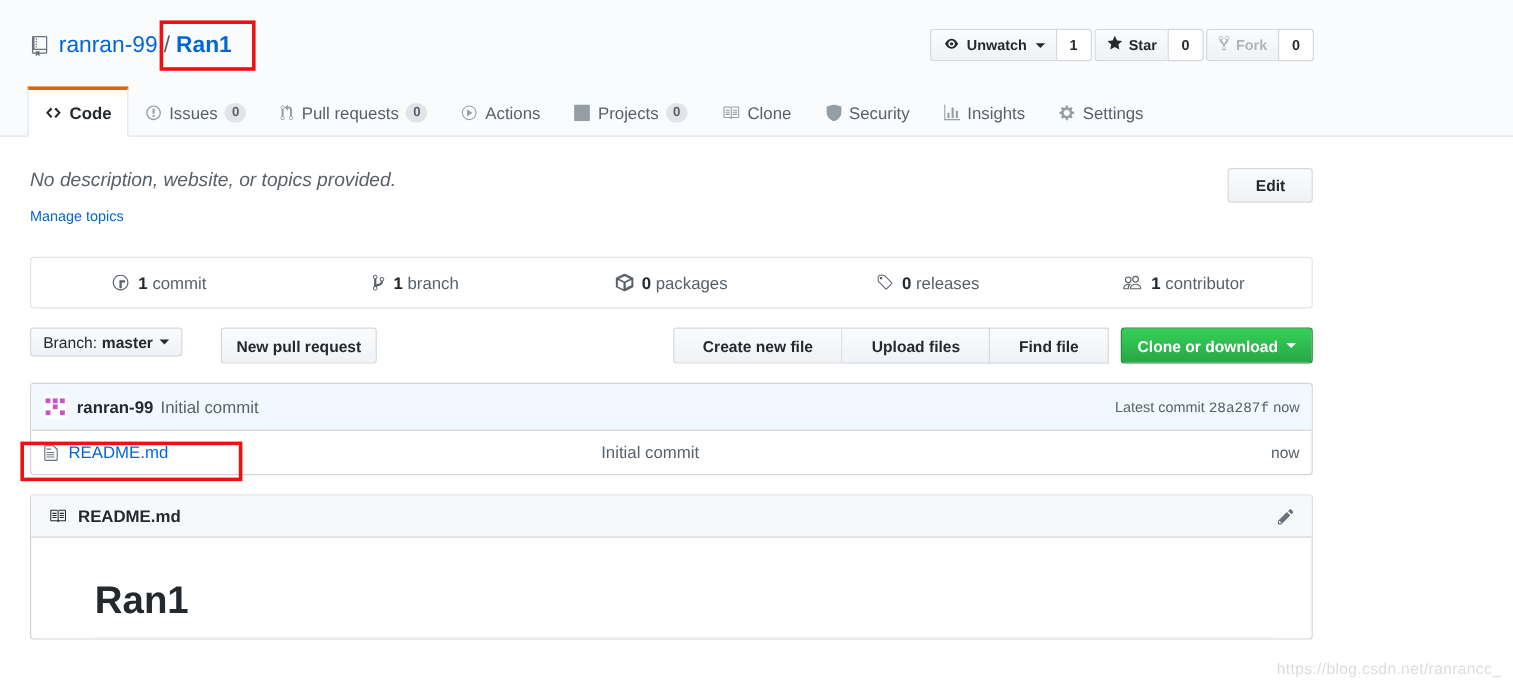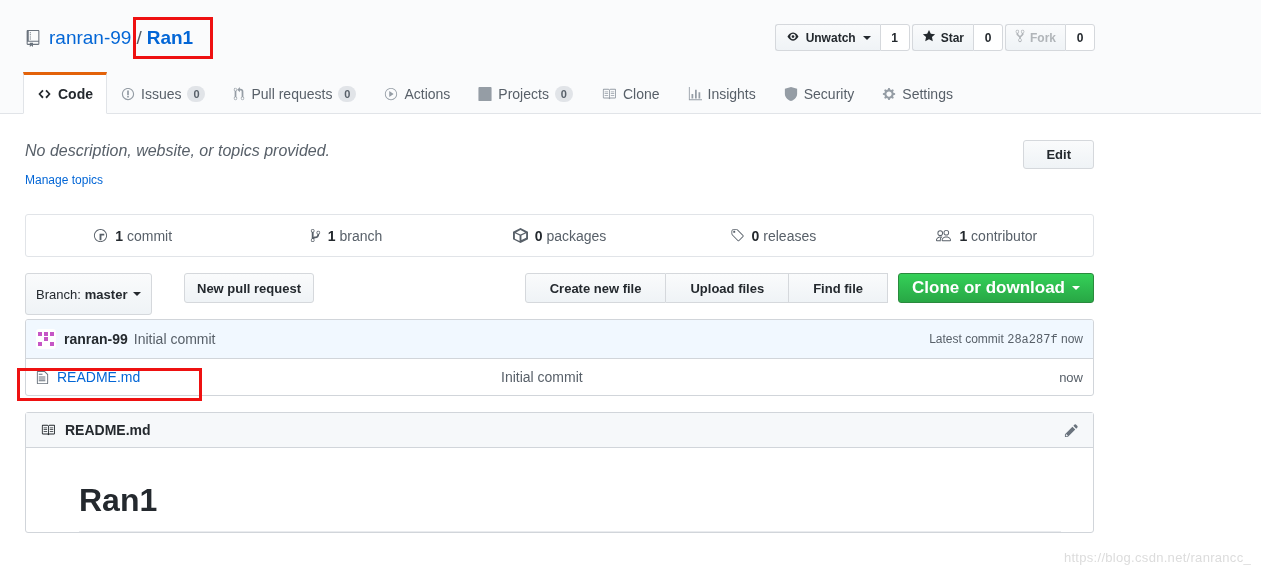--- a/index.html
+++ b/index.html
@@ -129,21 +129,21 @@
     gap: 7px; font-size: 14px; color: #586069; text-decoration: none;
   }
   .num-item .n-ico { color: #586069; display: inline-flex; align-items: center; }
   .num-item strong { color: #24292e; font-weight: bold; }
 
   
   .toolbar { margin-top: 16px; height: 30px; position: relative; }
   .branch-btn {
     position: absolute; left: 0; top: 0;
     display: flex; align-items: center; gap: 4px;
-    height: 42px; padding: 0 10px;
+    height: 24px; padding: 0 10px;
     background: linear-gradient(#fafbfc, #eff3f6);
     border: 1px solid #d5d8dc; border-radius: 3px;
     font-size: 13px; color: #24292e;
   }
   .branch-btn .b-label { color: #24292e; }
   .branch-btn .b-value { font-weight: bold; }
   .npr-btn {
     position: absolute; left: 159px; top: 0;
     display: flex; align-items: center;
     height: 30px; padding: 0 12px;
@@ -158,21 +158,21 @@
     border: 1px solid #d5d8dc; border-left-width: 0;
     font-size: 13px; font-weight: bold; color: #24292e;
   }
   .grey-seg:first-child { border-left-width: 1px; border-radius: 3px 0 0 3px; }
   .grey-seg:last-of-type { border-radius: 0 3px 3px 0; }
   .clone-btn {
     display: flex; align-items: center; gap: 7px;
     height: 30px; padding: 0 13px; margin-left: 10px;
     background: linear-gradient(#34d058, #28a745);
     border: 1px solid #2a8a3d; border-radius: 3px;
-    font-size: 17px; font-weight: bold; color: #fff;
+    font-size: 13px; font-weight: bold; color: #fff;
   }
   .caret-white {
     width: 0; height: 0;
     border-left: 4px solid transparent; border-right: 4px solid transparent;
     border-top: 4px solid #fff;
   }
 
   
   .file-box {
     margin-top: 16px; border: 1px solid #d1d5da; border-radius: 3px;
@@ -360,34 +360,34 @@
         <svg width="16" height="14" viewBox="0 0 16 16" fill="currentColor" aria-hidden="true">
           <path d="M3 5h4v1H3V5zm0 3h4V7H3v1zm0 2h4V9H3v1zm11-5h-4v1h4V5zm0 2h-4v1h4V7zm0 2h-4v1h4V9zm2-6v9c0 .55-.45 1-1 1H9.5l-1 1-1-1H2c-.55 0-1-.45-1-1V3c0-.55.45-1 1-1h5.5l1 1 1-1H15c.55 0 1 .45 1 1zm-8 .5L7.5 3H2v9h6V3.5zm7-.5H9.5l-.5.5V12h6V3z"></path>
         </svg>
       </span>
       <span>Clone</span>
     </a>
 
     <a class="tab" href="#">
       <span class="tab-ico">
         <svg width="14" height="14" viewBox="0 0 14 16" fill="currentColor" aria-hidden="true">
-          <path d="M16 14v1H0V0h1v14h15zM5 13H3V8h2v5zm4 0H7V3h2v10zm4 0h-2V6h2v7z"></path>
-        </svg>
-      </span>
-      <span>Insights</span>
-    </a>
-
-    <a class="tab" href="#">
-      <span class="tab-ico">
-        <svg width="14" height="14" viewBox="0 0 14 16" fill="currentColor" aria-hidden="true">
           <path d="M0 2l7-2 7 2v6.02C14 12.69 8.69 16 7 16S0 12.69 0 8.02V2zm1 .75L7 1l6 1.75v5.268C13 12.104 8.traditional 15 7 15V1L1 2.75z"></path>
           <path d="M7 1L1 2.75v5.27C1 12.1 5.76 15 7 15s6-2.9 6-6.98V2.75L7 1zm0 1.04l5 1.46v4.52C12 11.4 8.1 14 7 14V2.04z"></path>
         </svg>
       </span>
       <span>Security</span>
+    </a>
+
+    <a class="tab" href="#">
+      <span class="tab-ico">
+        <svg width="14" height="14" viewBox="0 0 14 16" fill="currentColor" aria-hidden="true">
+          <path d="M16 14v1H0V0h1v14h15zM5 13H3V8h2v5zm4 0H7V3h2v10zm4 0h-2V6h2v7z"></path>
+        </svg>
+      </span>
+      <span>Insights</span>
     </a>
 
     <a class="tab" href="#">
       <span class="tab-ico">
         <svg width="14" height="14" viewBox="0 0 14 16" fill="currentColor" aria-hidden="true">
           <path d="M14 8.77v-1.6l-1.94-.64-.45-1.09.88-1.84-1.13-1.13-1.81.91-1.09-.45-.69-1.92h-1.6l-.63 1.94-1.11.45-1.84-.88-1.13 1.13.91 1.81-.45 1.09L0 7.23v1.59l1.94.64.45 1.09-.88 1.84 1.13 1.13 1.81-.91 1.09.45.69 1.92h1.59l.63-1.94 1.11-.45 1.84.88 1.13-1.13-.92-1.81.47-1.09L14 8.75v.02zM7 11c-1.66 0-3-1.34-3-3s1.34-3 3-3 3 1.34 3 3-1.34 3-3 3z"></path>
         </svg>
       </span>
       <span>Settings</span>
     </a>

